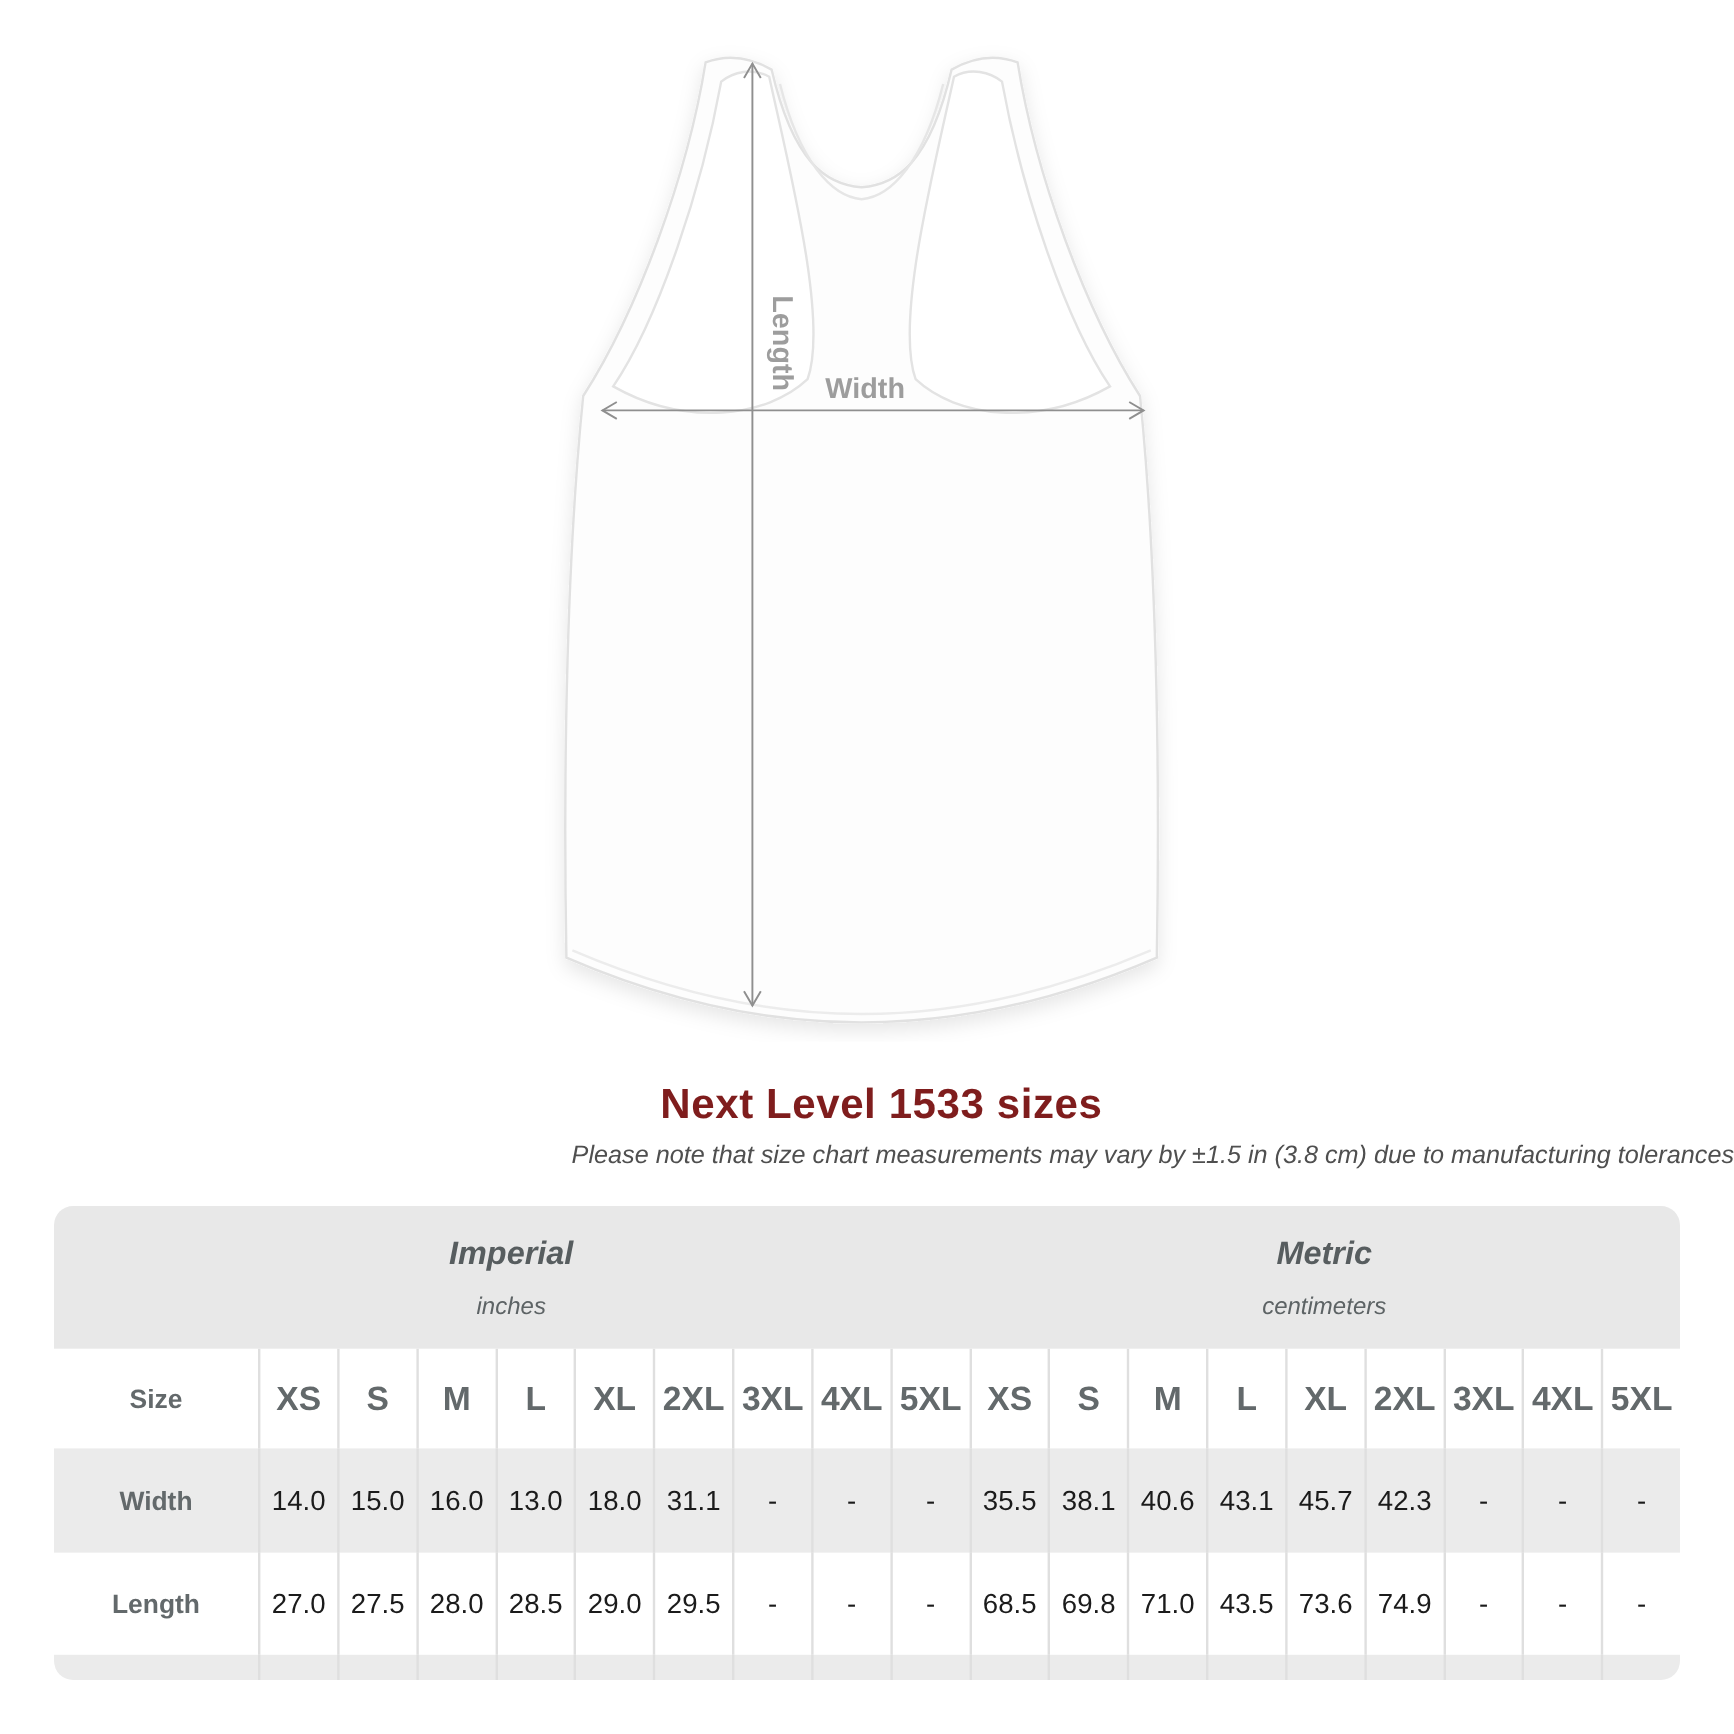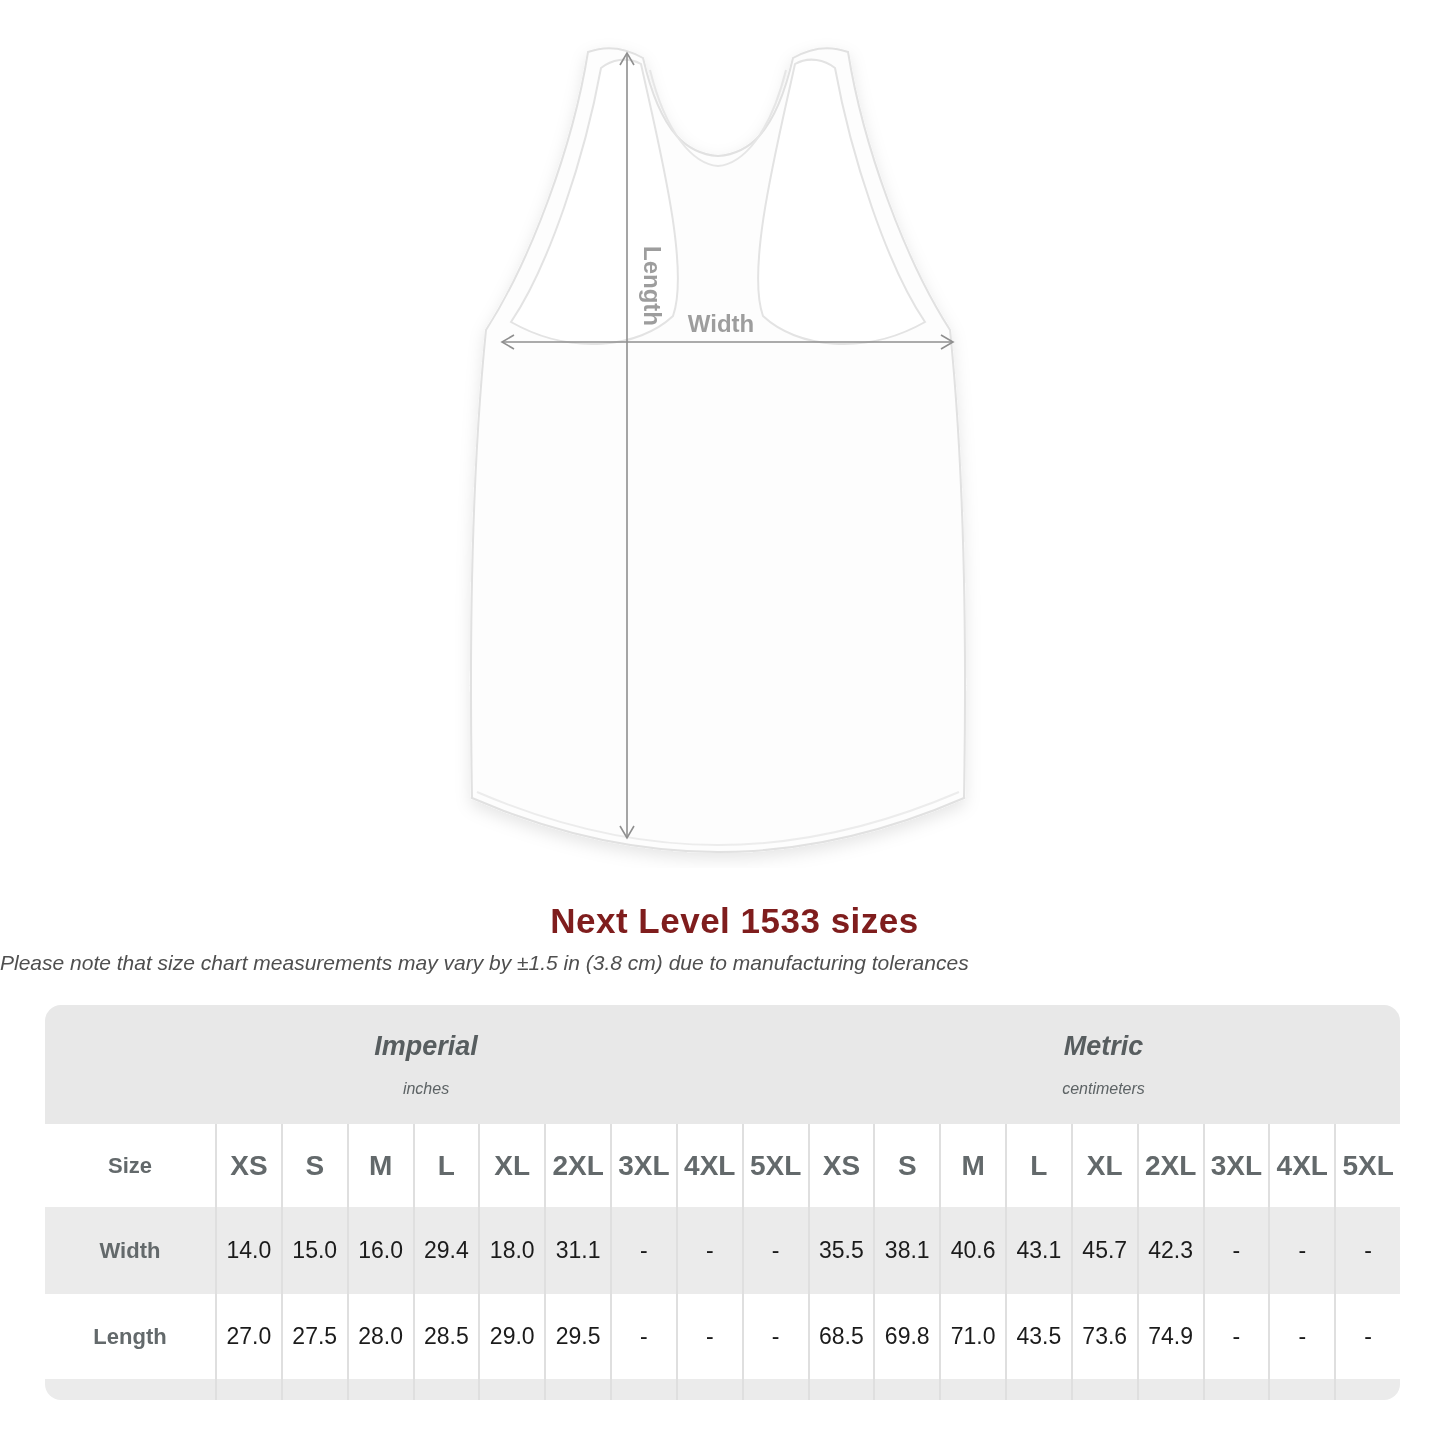--- a/index.html
+++ b/index.html
@@ -10,32 +10,32 @@
   
   .garment{position:absolute;left:453px;top:28px;width:530px;height:840px;margin:0;}
   .garment svg{display:block;width:100%;height:100%;}
   .dim-label{font-family:"Liberation Sans","DejaVu Sans",sans-serif;font-size:24px;font-weight:bold;fill:#9d9d9d;}
   
   .title{
     position:absolute;left:12px;top:901px;width:100%;margin:0;text-align:center;
     font-size:35px;font-weight:bold;color:#7f1d1d;letter-spacing:.5px;
   }
   .subtitle{
-    position:absolute;left:0;top:951px;width:100%;margin:0;text-align:left;
+    position:absolute;left:0;top:951px;width:100%;margin:0;text-align:right;
     font-size:21px;font-style:italic;color:#4f4f4f;
   }
   
   .size-table{
     position:absolute;left:45px;top:1005px;width:1355px;height:395px;
     border-radius:16px;overflow:hidden;background:#ffffff;
   }
   .unit-header{display:grid;grid-template-columns:762px 1fr;height:119px;background:#e8e8e8;}
   .unit-block{display:flex;flex-direction:column;align-items:center;justify-content:center;gap:18px;}
   .unit-title{font-size:27px;font-weight:bold;font-style:italic;color:#575d5f;}
-  .unit-sub{font-size:16px;font-style:italic;color:#5d6365;}
+  .unit-sub{font-size:20px;font-style:italic;color:#5d6365;}
   .trow{display:grid;grid-template-columns:170px repeat(18,1fr);}
   .row-sizes{height:83px;background:#ffffff;}
   .row-width{height:87px;background:#ebebeb;}
   .row-length{height:85px;background:#ffffff;}
   .row-filler{height:27px;background:#ebebeb;}
   .cell{display:flex;align-items:center;justify-content:center;border-left:2px solid #dfdfdf;min-width:0;}
   .cell.rlabel{border-left:none;font-size:22px;font-weight:bold;color:#63696b;}
   .cell.head{font-size:28px;font-weight:bold;color:#63696b;}
   .cell.val{font-size:23px;color:#1b1b1b;}
 </style>
@@ -132,21 +132,21 @@
         <div class="cell head">4XL</div>
         <div class="cell head">5XL</div>
       </div>
 
     <div class="trow row-width" id="row-0">
       <div class="cell rlabel">Width</div>
 
     <div class="cell val">14.0</div>
         <div class="cell val">15.0</div>
         <div class="cell val">16.0</div>
-        <div class="cell val">29.4</div>
+        <div class="cell val">13.0</div>
         <div class="cell val">18.0</div>
         <div class="cell val">31.1</div>
         <div class="cell val">-</div>
         <div class="cell val">-</div>
         <div class="cell val">-</div>
         <div class="cell val">35.5</div>
         <div class="cell val">38.1</div>
         <div class="cell val">40.6</div>
         <div class="cell val">43.1</div>
         <div class="cell val">45.7</div>

